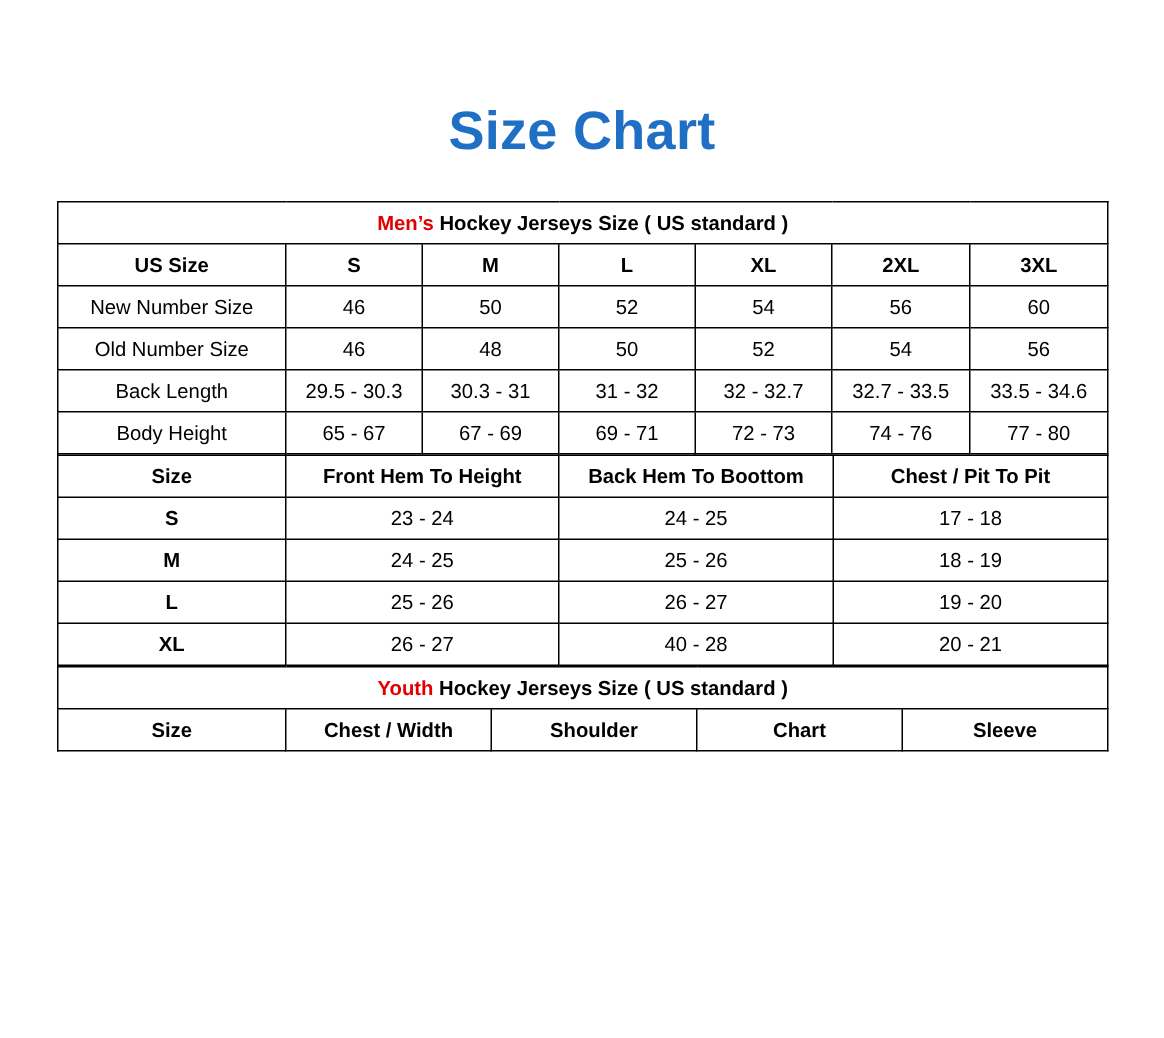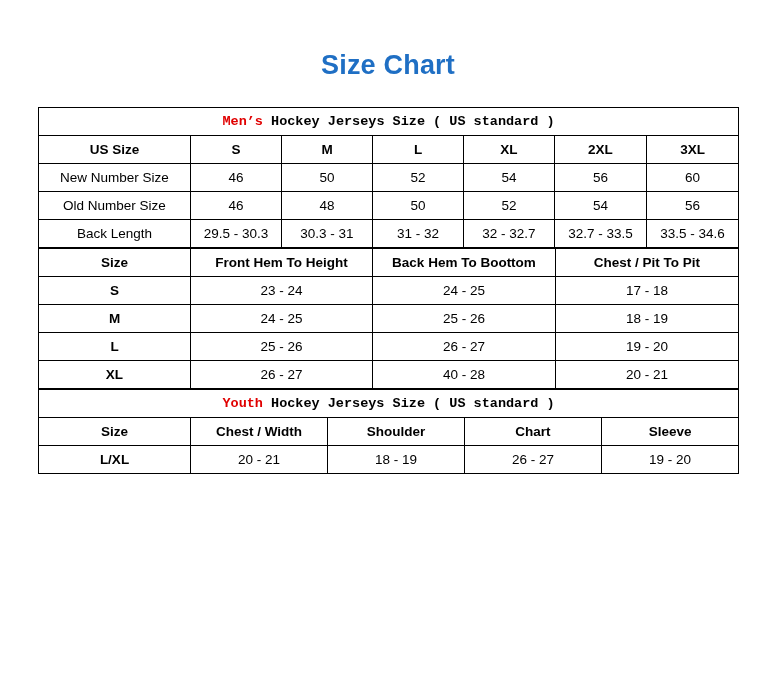--- a/index.html
+++ b/index.html
@@ -16,23 +16,23 @@
   }
   .page {
     width: 776px;
     height: 692px;
     position: relative;
     box-sizing: border-box;
   }
   .title {
     text-align: center;
     color: #1f6fc4;
-    font-size: 27px;
-    font-weight: bold;
-    padding-top: 50px;
+    font-size: 36px;
+    font-weight: bold;
+    padding-top: 66px;
     letter-spacing: 0.2px;
   }
   .chart-wrap {
     margin: 26px auto 0 auto;
     width: 700px;
   }
   table.sizes {
     border-collapse: collapse;
     width: 700px;
     table-layout: fixed;
@@ -44,21 +44,20 @@
     height: 25px;
     padding: 1px 2px;
     vertical-align: middle;
     background: #ffffff;
   }
   td.section {
     background: #ffff00;
     font-weight: bold;
     font-size: 14.5px;
     height: 31px;
-    font-family: Liberation Mono, monospace;
   }
   td.section .accent {
     color: #e00000;
   }
   td.hdr {
     font-weight: bold;
   }
   td.rowlabel {
     font-weight: normal;
   }
@@ -117,20 +116,29 @@
           <td>56</td>
         </tr>
         <tr>
           <td class="rowlabel">Back Length</td>
           <td>29.5 - 30.3</td>
           <td>30.3 - 31</td>
           <td>31 - 32</td>
           <td>32 - 32.7</td>
           <td>32.7 - 33.5</td>
           <td>33.5 - 34.6</td>
+        </tr>
+        <tr>
+          <td class="rowlabel">Body Height</td>
+          <td>65 - 67</td>
+          <td>67 - 69</td>
+          <td>69 - 71</td>
+          <td>72 - 73</td>
+          <td>74 - 76</td>
+          <td>77 - 80</td>
         </tr>
       </tbody>
     </table>
 
     <table class="sizes">
       <colgroup>
         <col style="width:152px">
         <col style="width:182px">
         <col style="width:183px">
         <col style="width:183px">
@@ -181,24 +189,17 @@
         <tr>
           <td class="section" colspan="5"><span class="accent">Youth</span><span> Hockey Jerseys Size ( US standard )</span></td>
         </tr>
         <tr>
           <td class="hdr">Size</td>
           <td class="hdr">Chest / Width</td>
           <td class="hdr">Shoulder</td>
           <td class="hdr">Chart</td>
           <td class="hdr">Sleeve</td>
         </tr>
-        <tr>
-          <td class="rowlabel-bold">L/XL</td>
-          <td>20 - 21</td>
-          <td>18 - 19</td>
-          <td>26 - 27</td>
-          <td>19 - 20</td>
-        </tr>
       </tbody>
     </table>
 
   </div>
 </div>
 
 </body></html>

